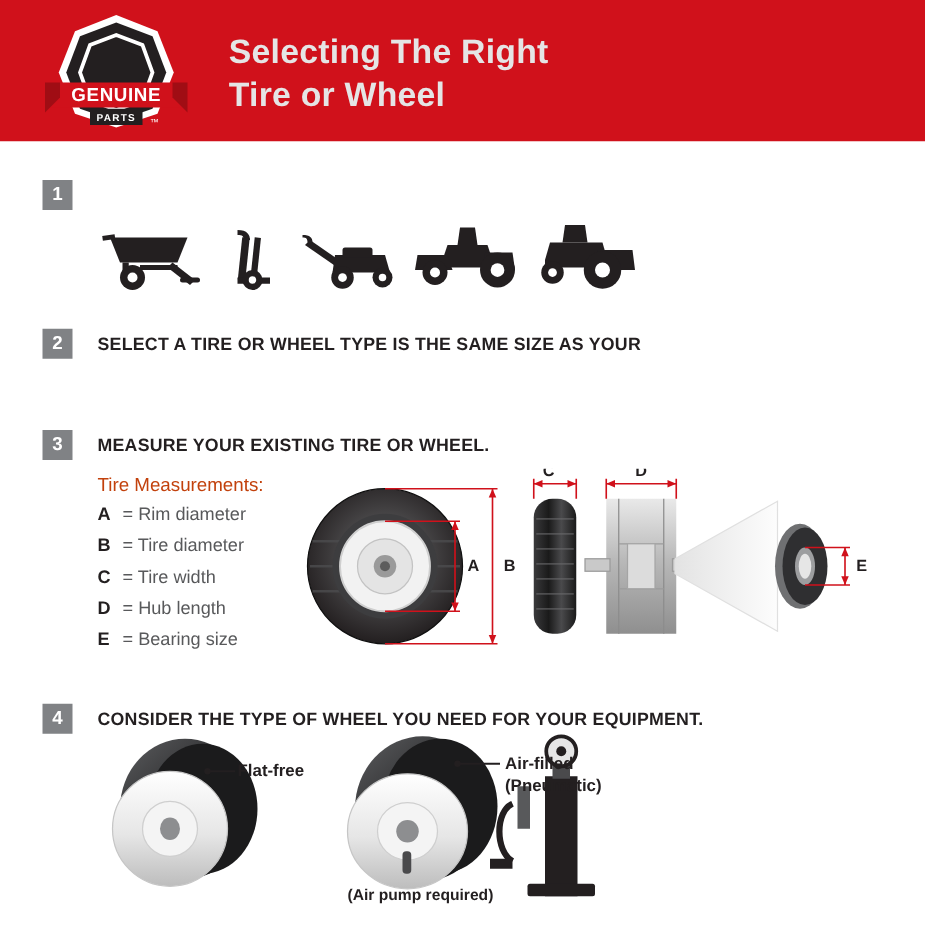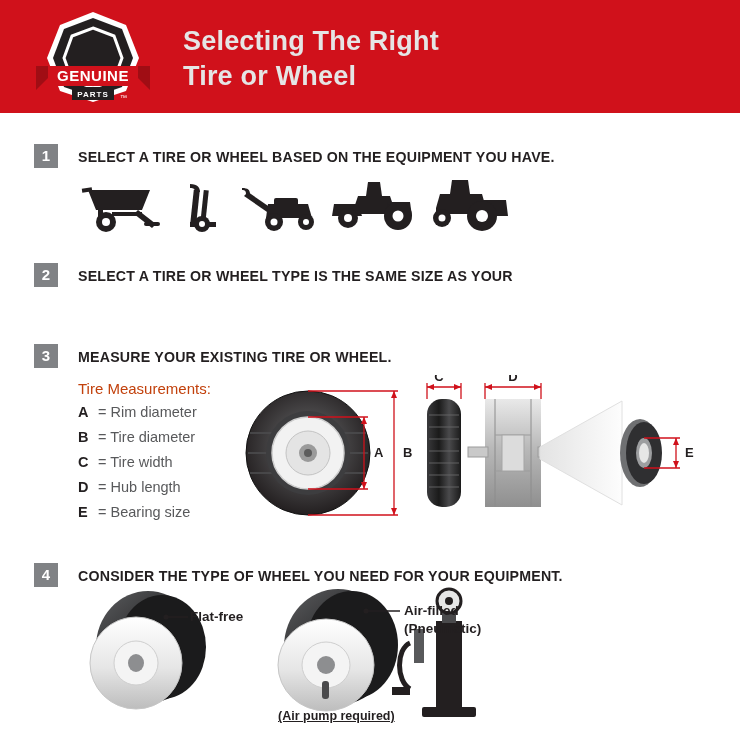--- a/index.html
+++ b/index.html
@@ -167,21 +167,20 @@
       </svg>
     </div>
 
     <div class="header-title">
       <span>Selecting The Right</span>
       <span class="line2">Tire or Wheel</span>
     </div>
   </div>
 
   <div class="step-num" style="left:34px; top:144px;">1</div>
-  <div class="step-text" style="left:78px; top:147px;">SELECT A TIRE OR WHEEL BASED ON THE EQUIPMENT YOU HAVE.</div>
 
   <div class="equip-row">
 
     <div class="equip" style="left:0px;">
       <svg width="88" height="56" viewBox="0 0 88 56">
         <g fill="#231f20">
           <path d="M10 12 L72 12 L64 32 L18 32 Z"></path>
           <rect x="4" y="10" width="10" height="4" transform="rotate(-8 9 12)"></rect>
           <path d="M60 32 L78 46 L74 50 L56 36 Z"></path>
           <path d="M20 32 L20 42 L25 42 L25 32 Z"></path>
@@ -472,15 +471,15 @@
     </svg>
   </div>
 
   <div class="callout-label" style="left:190px; top:608px;">Flat-free</div>
 
   <div class="callout-label" style="left:404px; top:602px;">
     <span>Air-filled</span><br>
     <span>(Pneumatic)</span>
   </div>
 
-  <div class="note" style="left:278px; top:709px;text-decoration:underline;">(Air pump required)</div>
+  <div class="note" style="left:278px; top:709px;">(Air pump required)</div>
 
 </div>
 
 </body></html>

